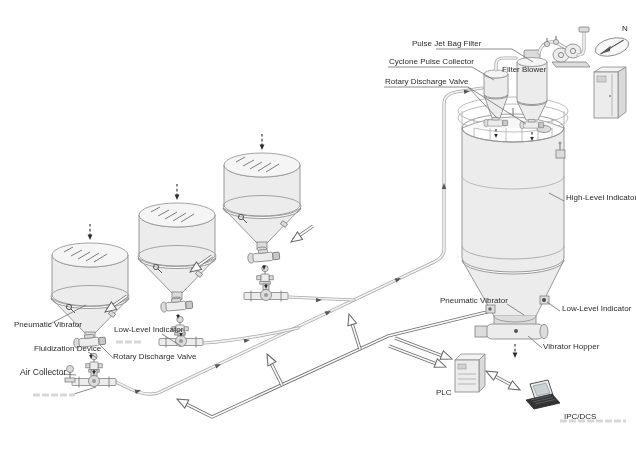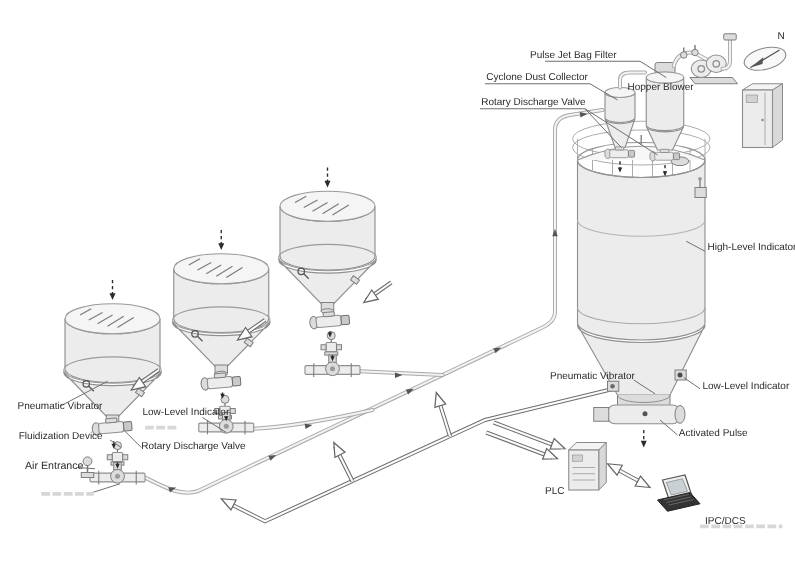--- a/index.html
+++ b/index.html
@@ -306,29 +306,29 @@
     <path class="ld" d="M74,394 L96,387" stroke="#b5b5b5"></path>
   </g>
 
   <g>
     <path class="wm" d="M33,395 L75,395"></path>
     <path class="wm" d="M116,342 L142,342"></path>
     <path class="wm" d="M560,421 L626,421"></path>
   </g>
 </svg>
 
-<div class="lbl" style="left:424px;top:40px">Pulse Jet Bag Filter</div>
-<div class="lbl" style="left:389px;top:58px">Cyclone Dust Collector</div>
+<div class="lbl" style="left:412px;top:40px">Pulse Jet Bag Filter</div>
+<div class="lbl" style="left:389px;top:58px">Cyclone Pulse Collector</div>
 <div class="lbl" style="left:385px;top:78px">Rotary Discharge Valve</div>
-<div class="lbl" style="left:502px;top:66px">Hopper Blower</div>
+<div class="lbl" style="left:502px;top:66px">Filter Blower</div>
 <div class="lbl" style="left:622px;top:25px">N</div>
 <div class="lbl" style="left:566px;top:194px">High-Level Indicator</div>
 <div class="lbl" style="left:440px;top:297px">Pneumatic Vibrator</div>
 <div class="lbl" style="left:562px;top:305px">Low-Level Indicator</div>
-<div class="lbl" style="left:543px;top:343px">Activated Pulse</div>
+<div class="lbl" style="left:543px;top:343px">Vibrator Hopper</div>
 <div class="lbl" style="left:436px;top:389px">PLC</div>
 <div class="lbl" style="left:564px;top:413px">IPC/DCS</div>
 <div class="lbl" style="left:14px;top:321px">Pneumatic Vibrator</div>
 <div class="lbl" style="left:114px;top:326px">Low-Level Indicator</div>
-<div class="lbl" style="left:15px;top:345px">Fluidization Device</div>
+<div class="lbl" style="left:34px;top:345px">Fluidization Device</div>
 <div class="lbl" style="left:113px;top:353px">Rotary Discharge Valve</div>
-<div class="lbl lbl-lg" style="left:20px;top:368px">Air Entrance</div>
+<div class="lbl lbl-lg" style="left:20px;top:368px">Air Collector</div>
 </div>
 
 </body></html>

